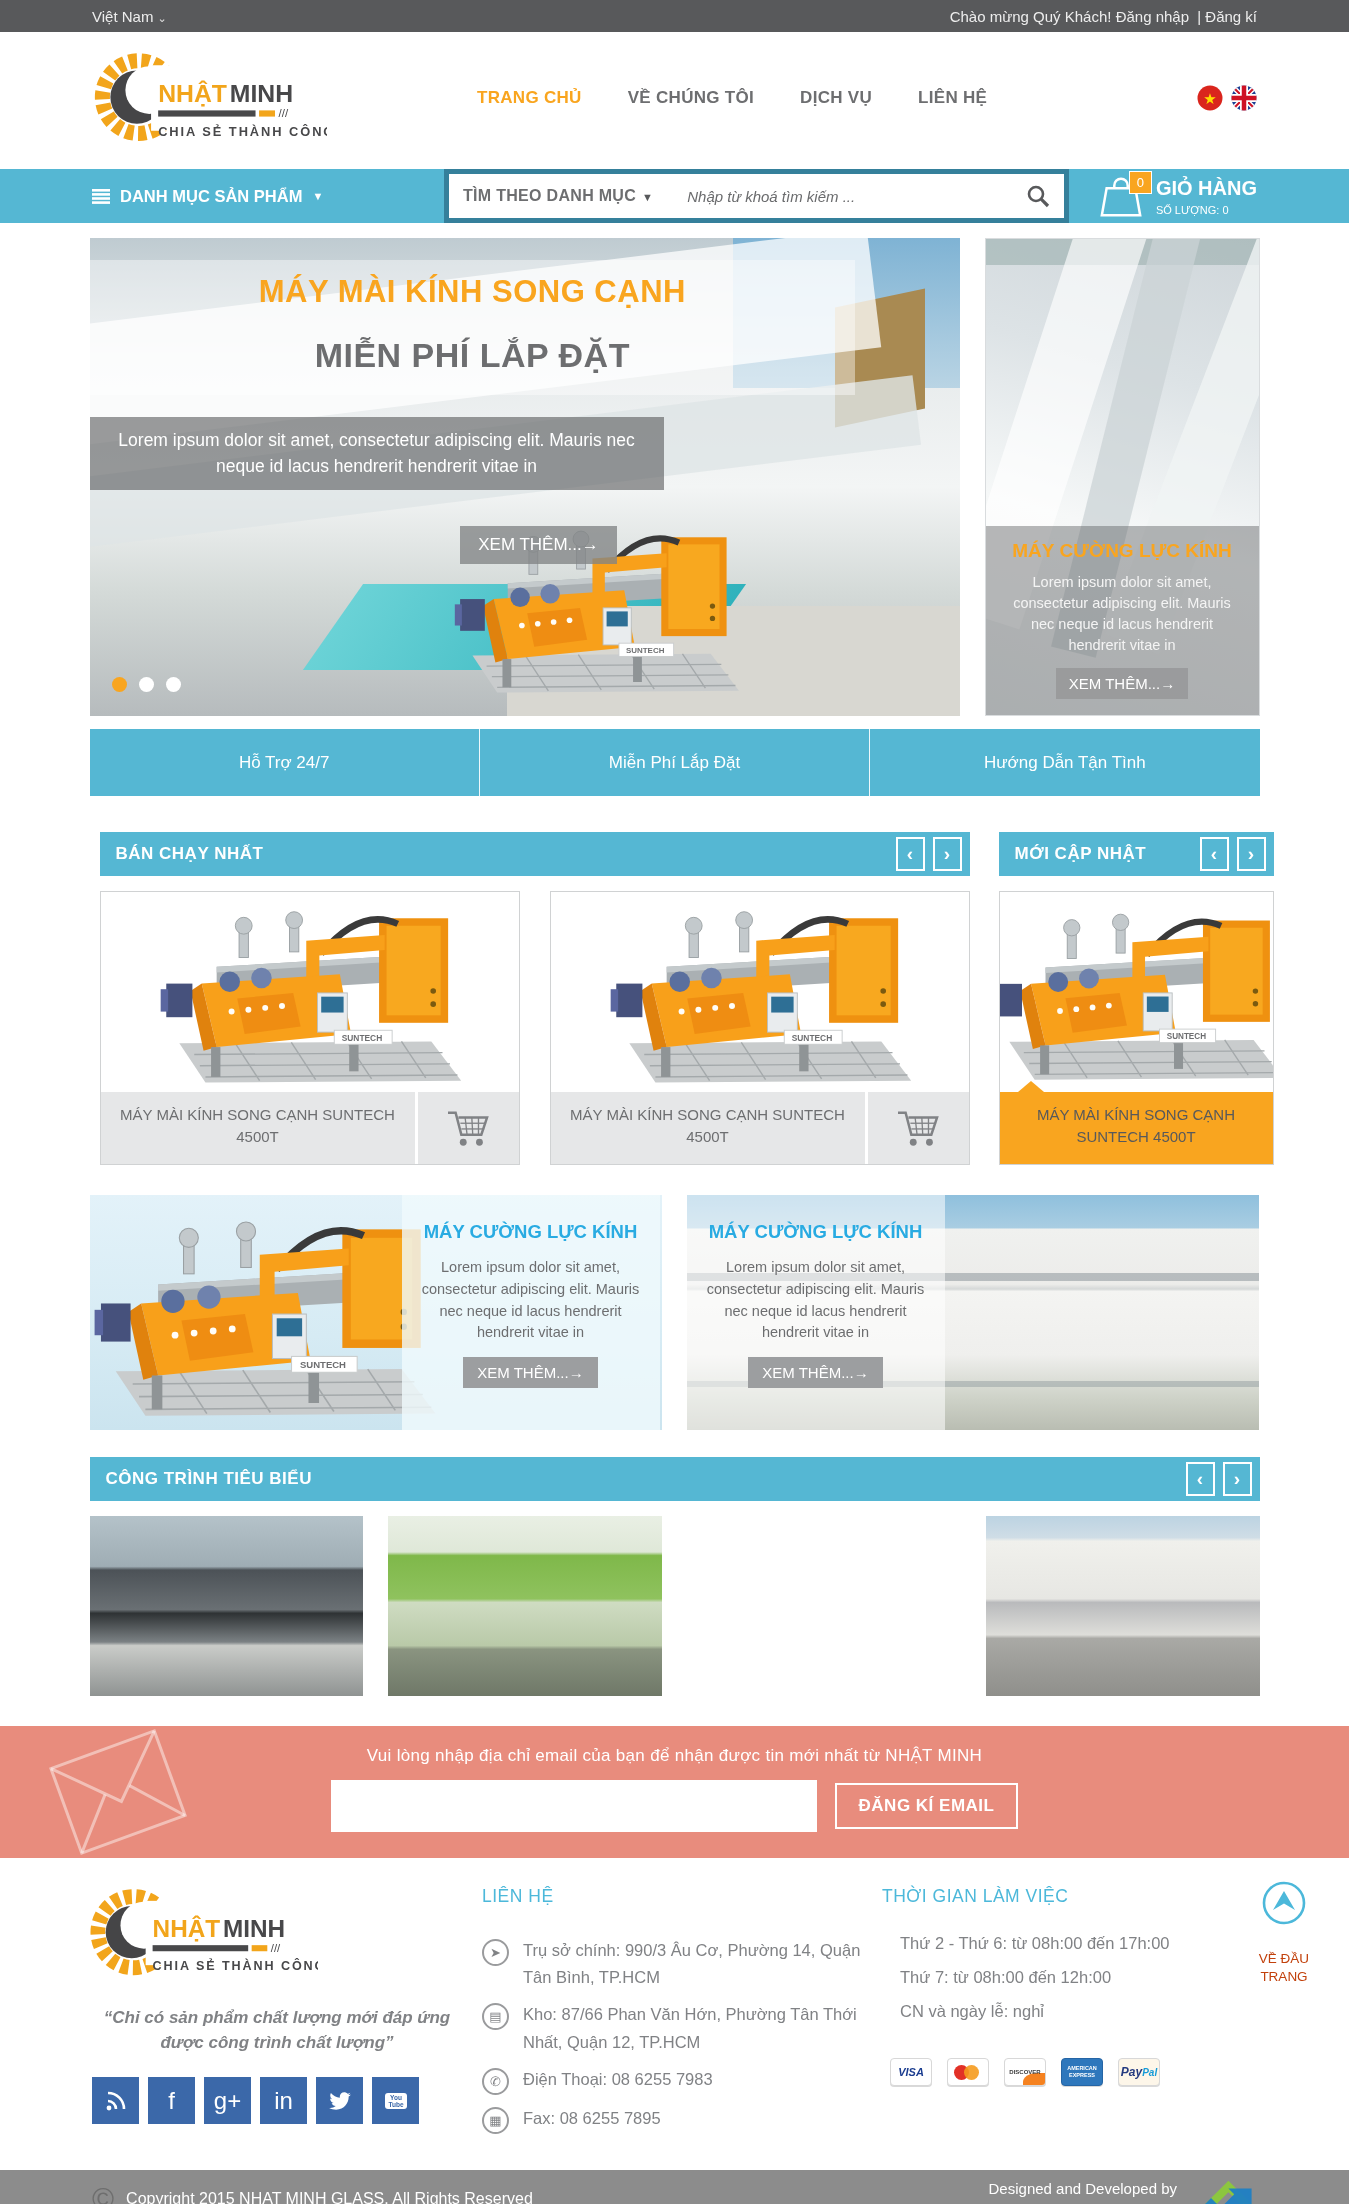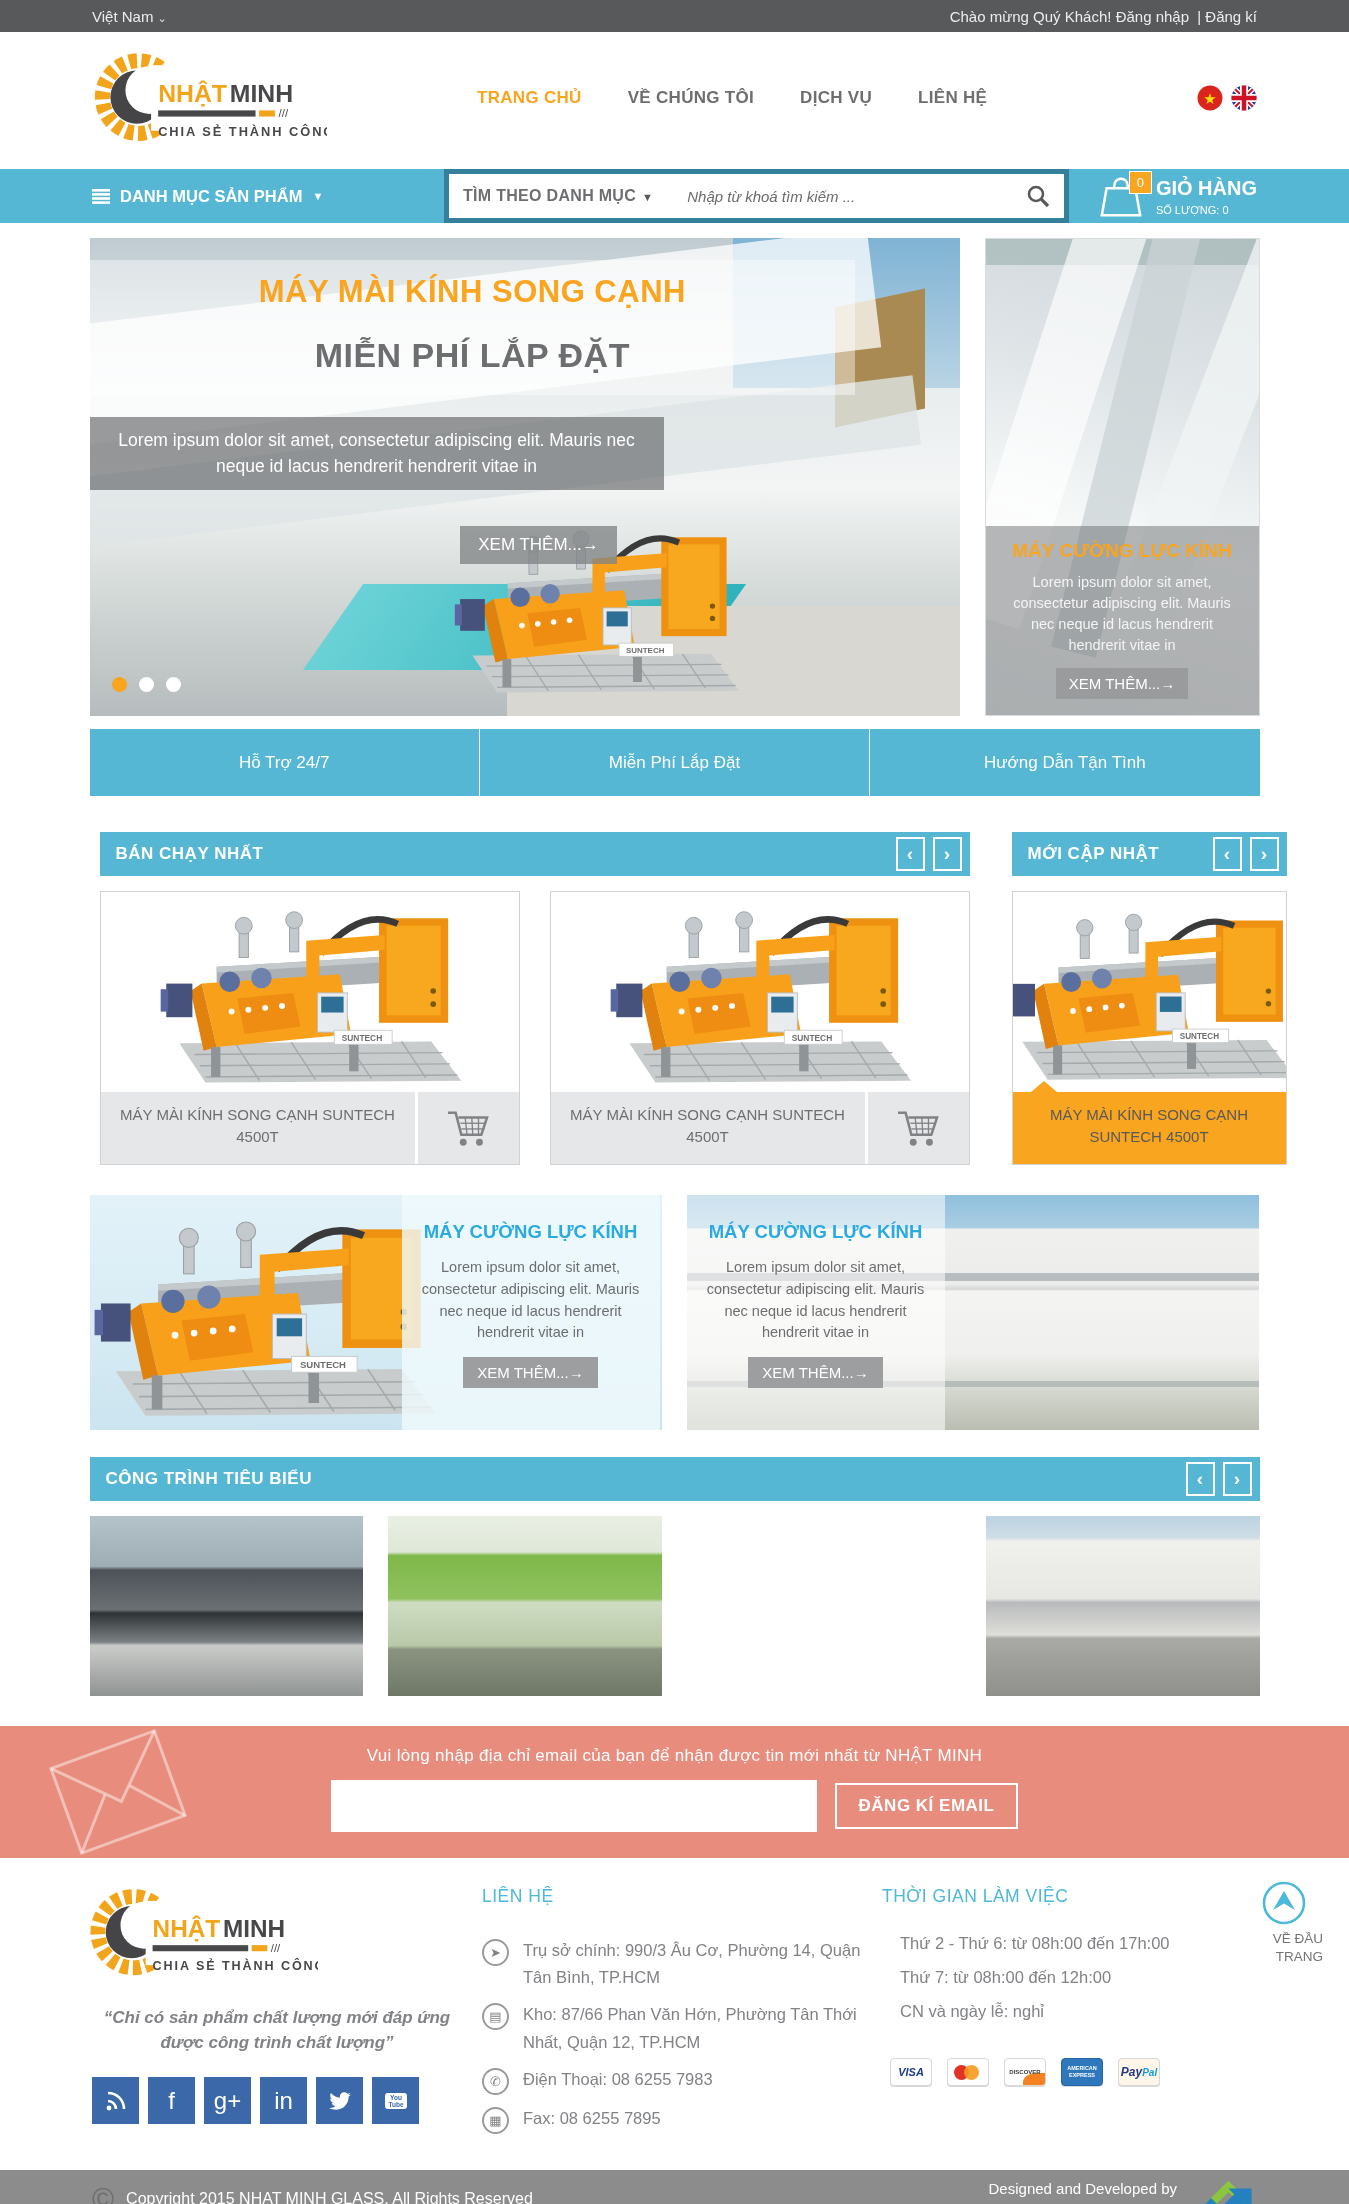--- a/index.html
+++ b/index.html
@@ -78,21 +78,21 @@
   .side-title { color:#f9a51f; font-size:19px; font-weight:bold; }
   .side-text { color:#f4f4f4; font-size:14.5px; line-height:1.45; margin-top:10px; }
   .btn-more-sm { display:inline-block; margin-top:12px; background:rgba(150,152,153,.85); color:#fff; font-size:15px; padding:7px 13px; cursor:pointer; }
 
   
   .features { margin-top:13px; height:67px; background:#55b7d3; display:flex; }
   .features .cell { flex:1; display:flex; align-items:center; justify-content:center; color:#fff; font-size:17px; cursor:pointer; }
   .features .cell + .cell { border-left:1px solid rgba(255,255,255,.9); }
 
   
-  .cols { margin-top:36px; display:flex; gap:42px;padding-left:10px; }
+  .cols { margin-top:36px; display:flex; gap:29px;padding-left:10px; }
   .col-left { width:870px; }
   .col-right { width:275px; }
   .sec-head { height:44px; background:#55b7d3; display:flex; align-items:center; padding:0 8px 0 16px; }
   .sec-head .t { color:#fff; font-weight:bold; font-size:17px; letter-spacing:.5px; }
   .sec-head .arrows { margin-left:auto; display:flex; gap:8px; }
   .arrow-btn { width:29px; height:34px; border:2px solid #fff; color:#fff; font-size:19px; font-weight:bold;
     display:flex; align-items:center; justify-content:center; cursor:pointer; background:transparent; }
 
   .prod-row { margin-top:15px; display:flex; gap:30px; }
   .card { width:420px; border:1px solid #d0d2d3; background:#fff; }
@@ -172,21 +172,21 @@
   .chip.mc .c2 { left:16px; background:#f59b1e; opacity:.9; }
   .chip.disc span { color:#3a3a3a; font-weight:bold; font-size:6px; z-index:1; }
   .chip.disc i { position:absolute; right:-4px; bottom:-6px; width:26px; height:18px; background:#f58220; border-radius:50% 0 0 0; }
   .chip.amex { background:#2e77bc; border-color:#2565a5; }
   .chip.amex span { color:#fff; font-weight:bold; font-size:5.5px; text-align:center; line-height:1.3; }
   .chip.pp { background:#fdf6e9; }
   .chip.pp .p1 { color:#253b80; font-weight:bold; font-style:italic; font-size:12px; }
   .chip.pp .p2 { color:#179bd7; font-weight:bold; font-style:italic; font-size:10px; }
   .back-top { position:absolute; right:26px; top:22px; width:78px; text-align:center; cursor:pointer; }
   .back-top svg { width:46px; height:46px; }
-  .back-top .t { color:#737373; font-size:13.5px; margin-top:0; line-height:1.3;text-align:right; }
+  .back-top .t { color:#c2410c; font-size:13.5px; margin-top:20px; line-height:1.3; }
 
   
   .bottombar { height:59px; background:#8c8c8c; display:flex; align-items:center; padding:0 60px 0 92px; color:#fff; }
   .copy { display:flex; align-items:center; gap:12px; font-size:16px; }
   .copy .c-mark { font-size:30px; color:#6e6e6e; line-height:1; }
   .designed { margin-left:auto; text-align:right; font-size:15px; line-height:1.45; }
   .lava { width:98px; height:56px; margin-left:14px; }
 </style>
 </head>
 <body>

